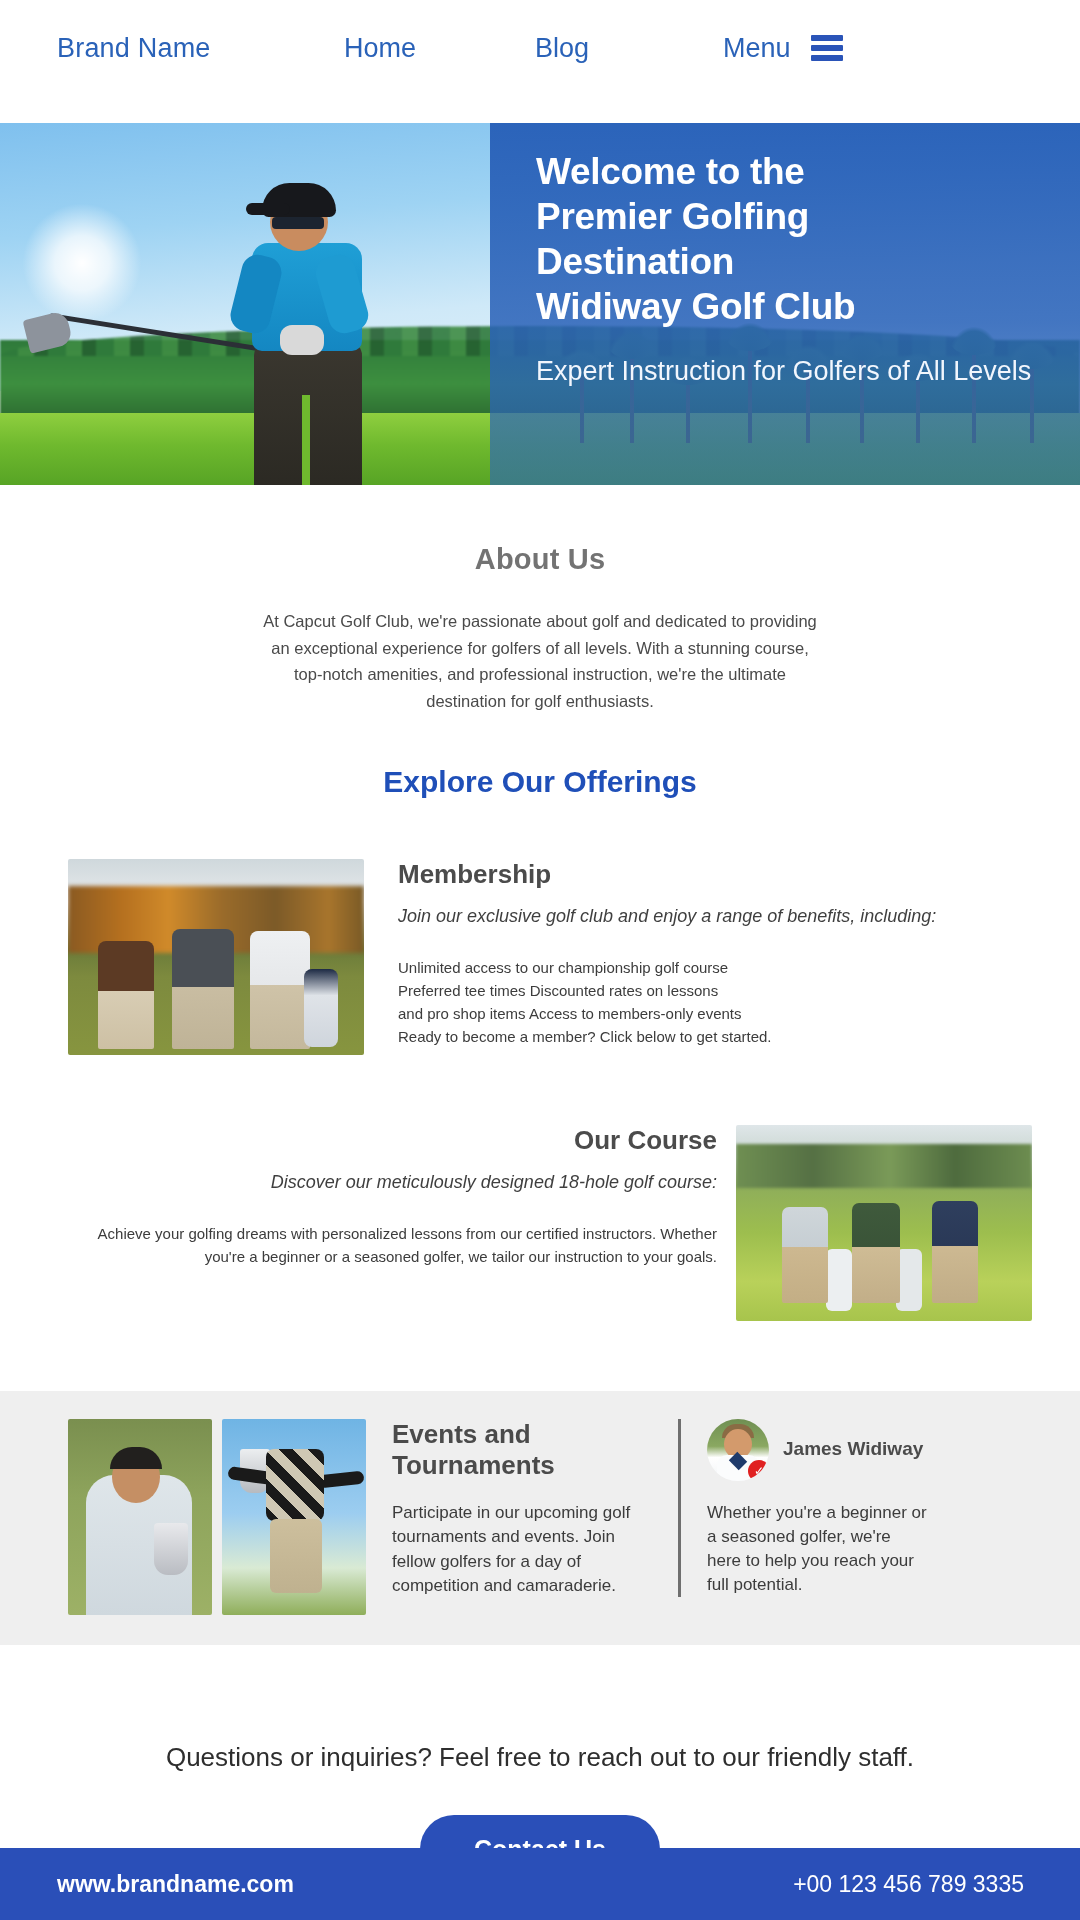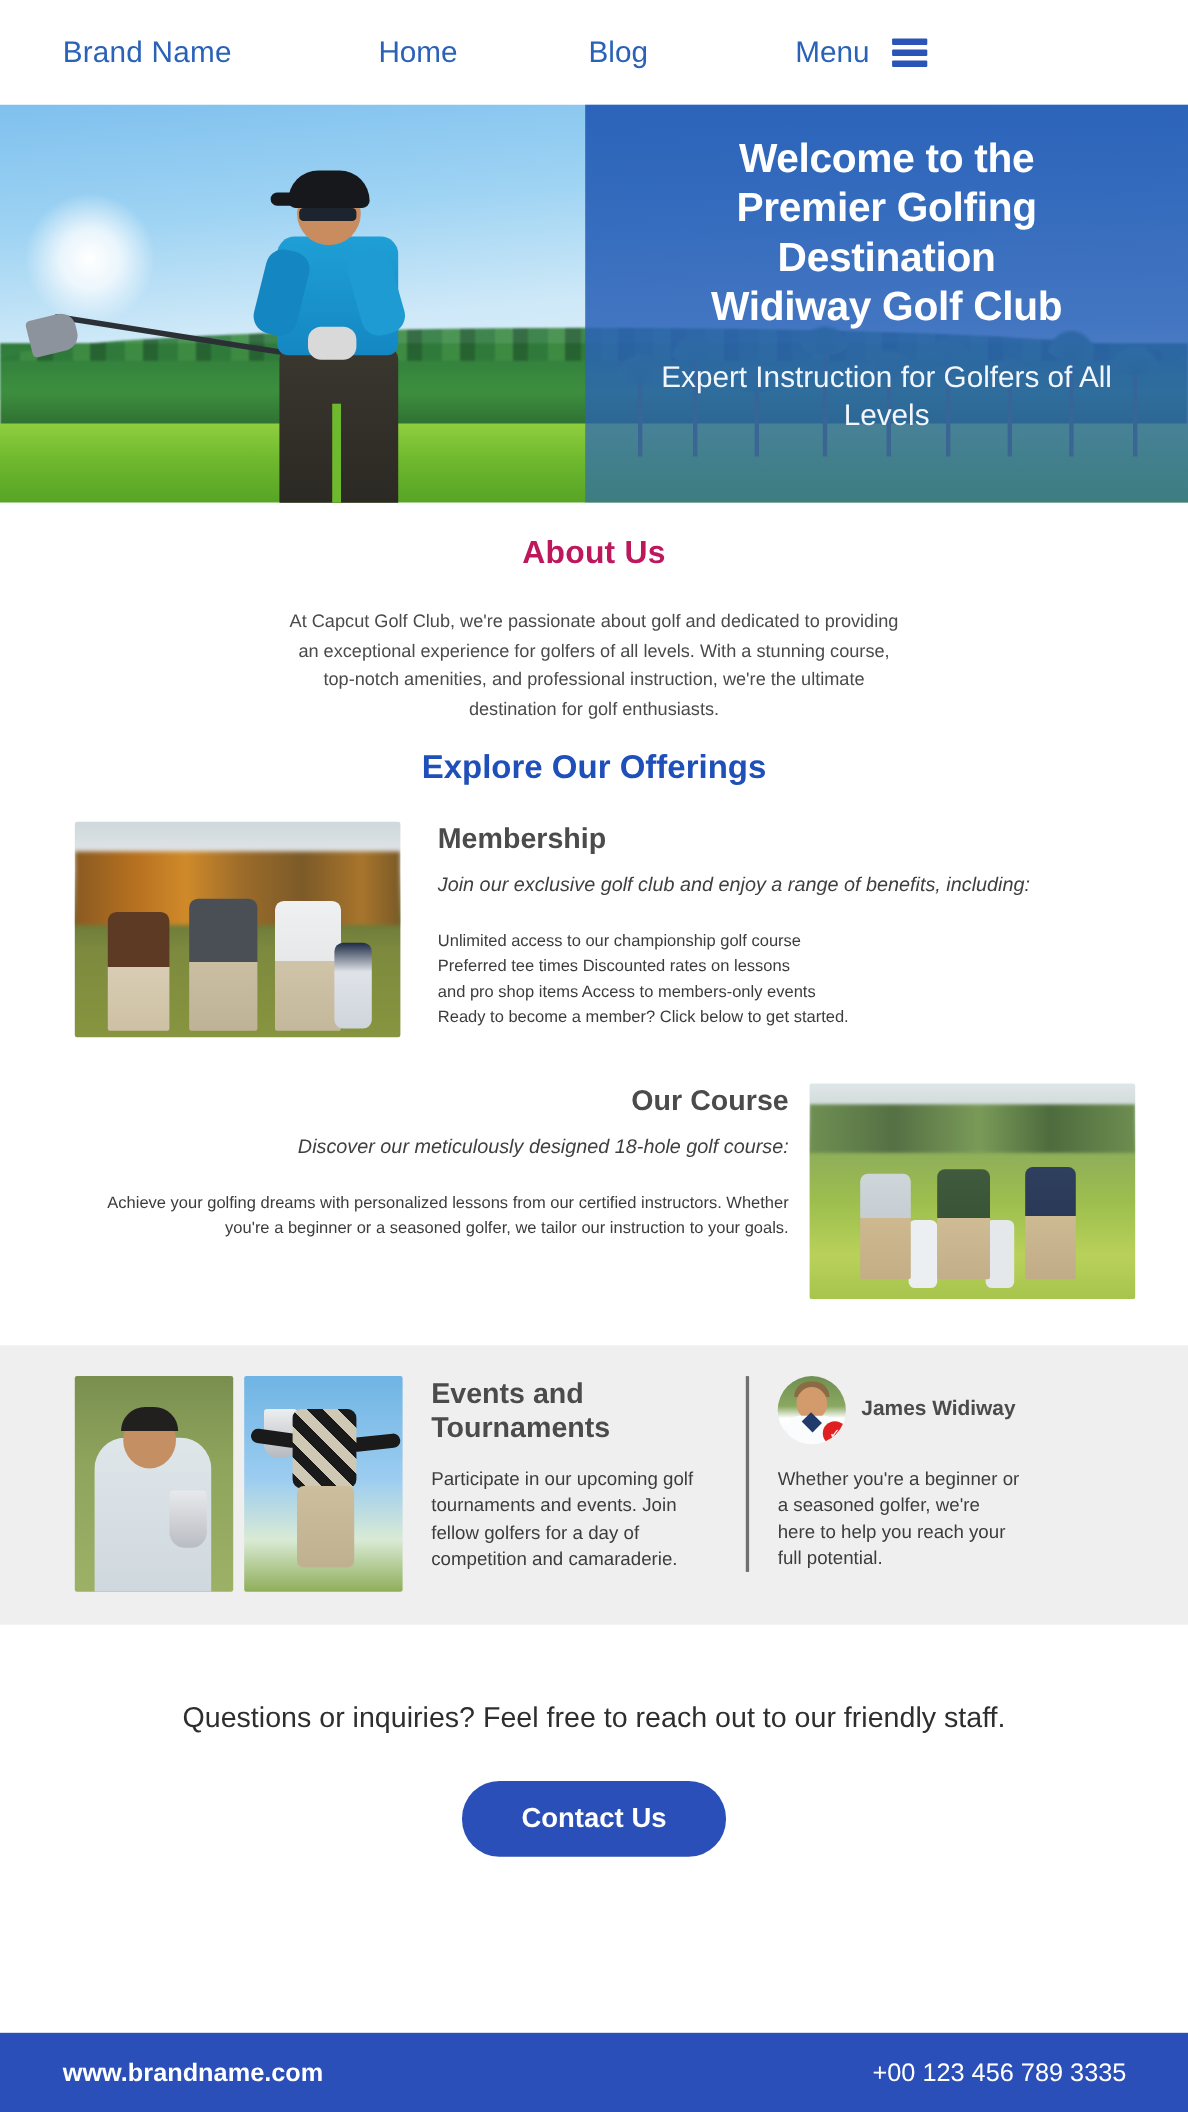--- a/index.html
+++ b/index.html
@@ -3,21 +3,21 @@
 <meta charset="utf-8">
 <style>
   * { margin:0; padding:0; box-sizing:border-box; }
   html,body { width:1080px; height:1920px; }
   body {
     font-family:"Liberation Sans", sans-serif;
     background:#ffffff;
     color:#3a3a3a;
     overflow:hidden;
   }
-  .page { width:1080px; height:1920px; position:relative; display:flex; flex-direction:column; }
+  .page { width:1080px; height:1920px; position:relative; display:flex; flex-direction:column;gap:28px; }
 
   
   .header {
     height:95px; background:#ffffff; flex:0 0 95px;
     display:flex; align-items:center; position:relative;
   }
   .brand {
     position:absolute; left:57px; top:50%; transform:translateY(-50%);
     font-size:27px; color:#2a62b8; letter-spacing:.2px;
   }
@@ -76,31 +76,31 @@
   .club { position:absolute; left:-170px; top:176px; width:230px; height:5px; background:#2b2f36; transform:rotate(9deg); border-radius:3px; }
   .club-head { position:absolute; left:-192px; top:160px; width:44px; height:34px; background:#8d939c; border-radius:4px 14px 14px 4px; transform:rotate(-14deg); }
   .palms { position:absolute; right:0; bottom:42px; width:520px; height:120px; }
   .palm { position:absolute; bottom:0; width:4px; background:#5c6b3a; }
   .palm::after {
     content:""; position:absolute; left:-22px; top:-16px; width:48px; height:28px;
     background:radial-gradient(ellipse at 50% 100%,#2f7a3b 0%,#3f8c43 60%,rgba(63,140,67,0) 72%);
     border-radius:50%;
   }
   .hero-overlay {
-    position:absolute; right:0; top:0; width:548px; height:100%;
+    position:absolute; right:0; top:0; width:590px; height:100%;
     background:linear-gradient(180deg,rgba(36,92,182,.93) 0%,rgba(42,98,184,.86) 55%,rgba(45,101,186,.62) 100%);
     display:flex; flex-direction:column; justify-content:flex-start;
-    padding:26px 46px 0 46px; color:#fff; text-align:center;
+    padding:26px 46px 0 46px; color:#fff; text-align:left;
   }
   .hero-title { font-size:37px; font-weight:bold; line-height:1.22; letter-spacing:-.3px; }
   .hero-sub { margin-top:24px; font-size:27px; line-height:1.26; font-weight:400; color:#f2f6fd; }
 
   
   .about { padding:30px 0 0 0; text-align:center; }
-  .section-title { color:#be185d; font-size:29px; font-weight:bold; letter-spacing:.2px; }
+  .section-title { color:#737373; font-size:29px; font-weight:bold; letter-spacing:.2px; }
   .about-body {
     margin:32px auto 0 auto; width:560px; font-size:16.5px; line-height:1.62; color:#4a4a4a;
   }
 
   
   .offerings-title { margin-top:22px; text-align:center; color:#1f4fb8; font-size:30px; font-weight:bold; }
 
   .row { display:flex; align-items:flex-start; }
   .membership { margin-top:32px; padding-left:68px; padding-right:48px; }
   .photo { border-radius:2px; overflow:hidden; position:relative; flex:0 0 auto; }

